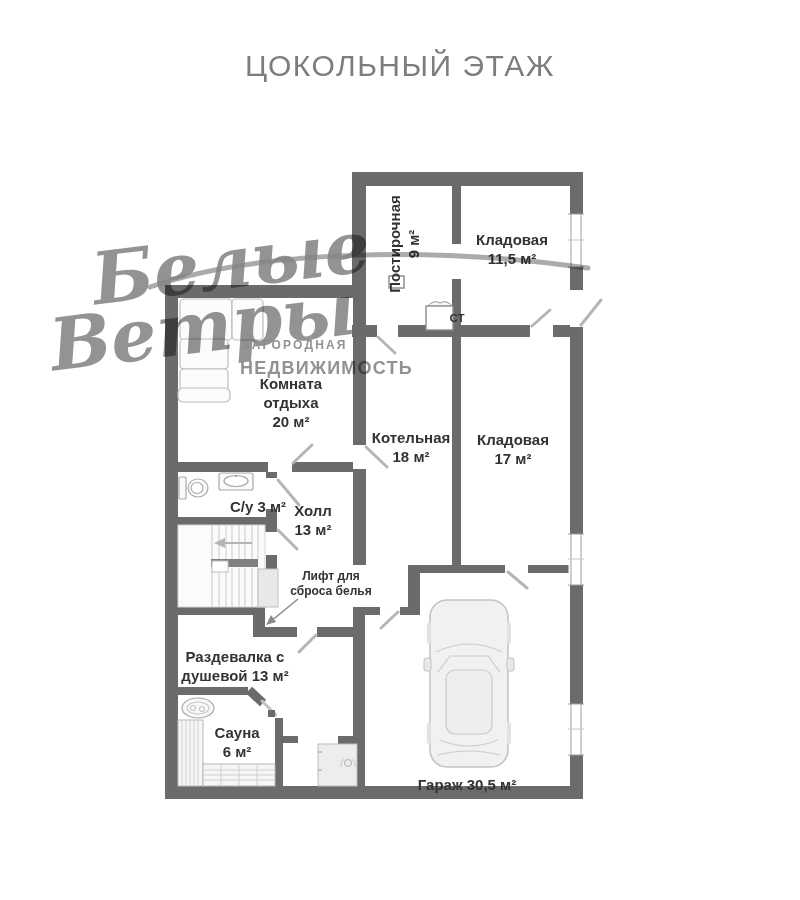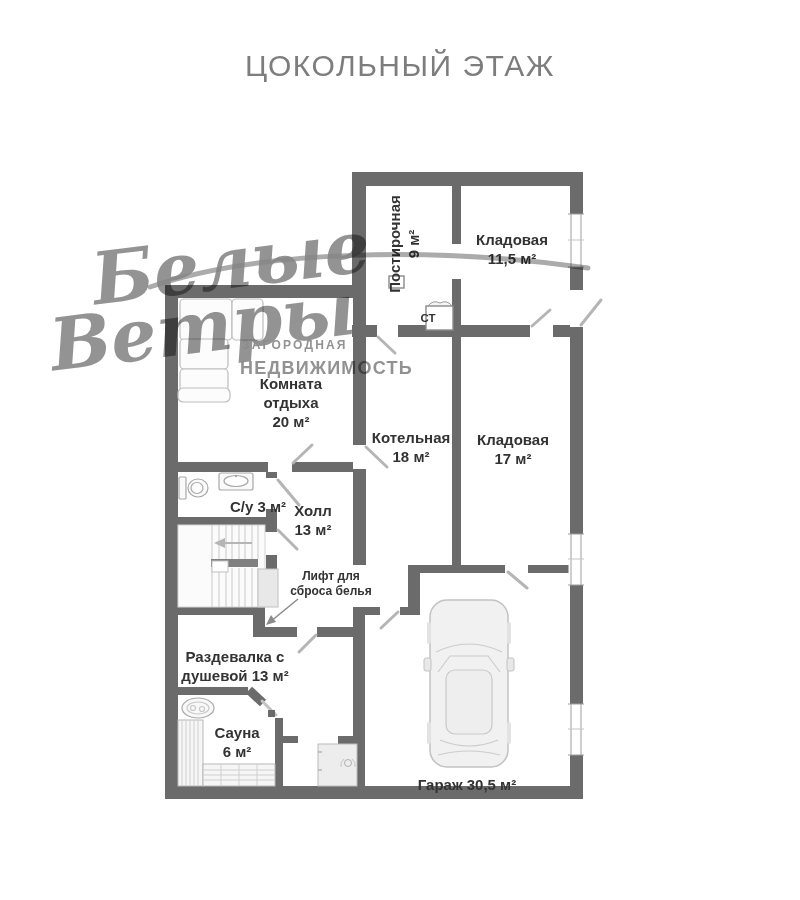--- a/index.html
+++ b/index.html
@@ -293,15 +293,15 @@
     <div>душевой 13 м²</div>
   </div>
 
   <div class="lbl" style="left:237px;top:720px;">
     <div>Сауна</div>
     <div>6 м²</div>
   </div>
 
   <div class="lbl" style="left:467px;top:762px;">Гараж 30,5 м²</div>
 
-  <div class="lbl tiny" style="left:428px;top:296px;">СТ</div>
+  <div class="lbl tiny" style="left:457px;top:296px;">СТ</div>
 
 </div>
 
 </body></html>

